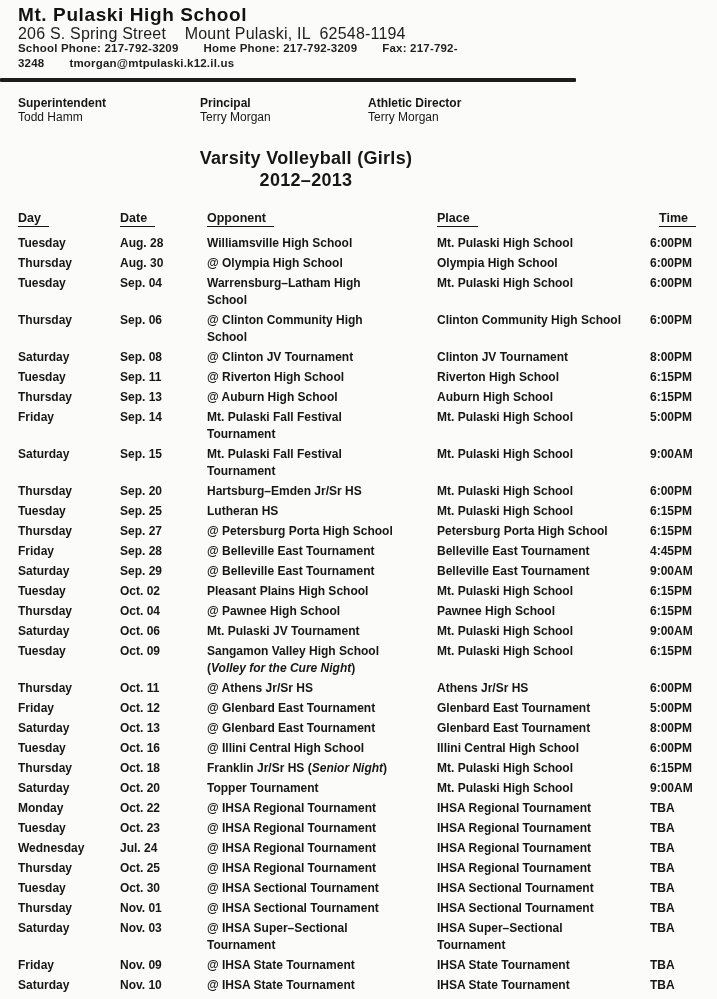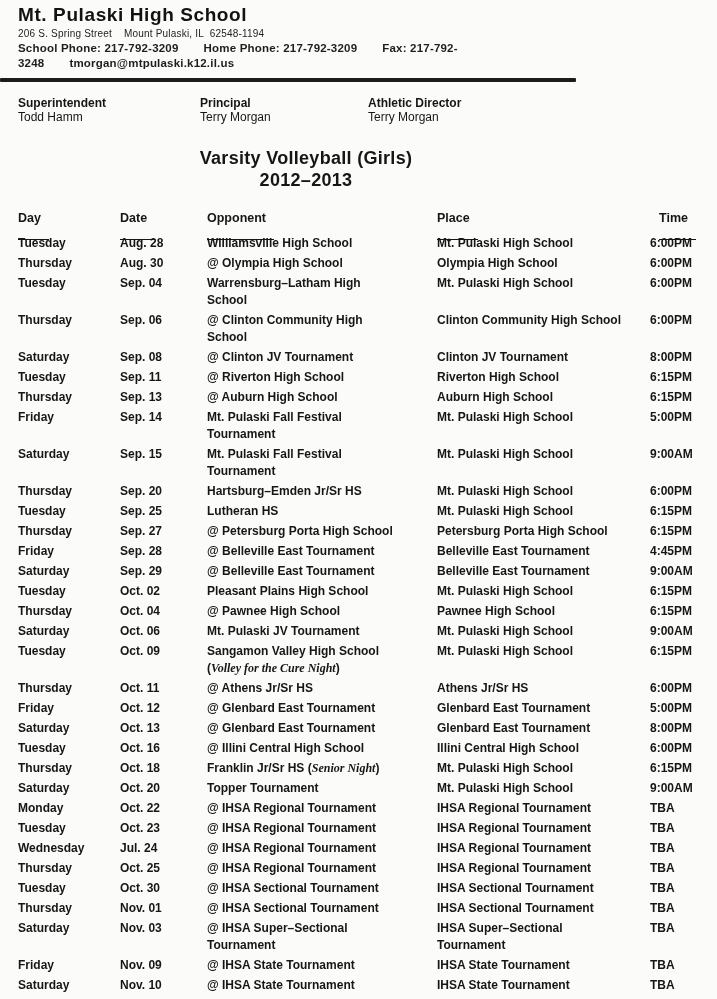--- a/index.html
+++ b/index.html
@@ -14,21 +14,21 @@
   .page { width:576px; }
 
   
   .letterhead { padding-top:3px; }
   .school-name {
     margin:0 0 0 18px;
     font-size:19px; font-weight:700; letter-spacing:0.6px;
     line-height:23px; color:#121212;
   }
   .school-address {
-    margin-left:18px; font-size:10px; line-height:15px;
+    margin-left:18px; font-size:16px; line-height:15px;
     white-space:pre; color:#1e1e1e; letter-spacing:0.2px;
   }
   .contact-line {
     margin-left:18px; font-size:11.5px; line-height:15px;
     color:#1e1e1e; letter-spacing:0.2px;
   }
   .contact-line span { margin-right:25px;font-weight:bold; }
   .contact-line span:last-child { margin-right:0; }
 
   .rule { height:4px; background:#1d1d1d; margin-top:7px; border-radius:1px; }
@@ -52,29 +52,29 @@
   }
   col.c1 { width:102px; }
   col.c2 { width:87px;  }
   col.c3 { width:230px; }
   col.c4 { width:213px; }
   col.c5 { width:67px;  }
   th {
     text-align:left; font-size:12.5px; font-weight:700;
     padding:0 0 7px 0; line-height:15px;
   }
-  th .hdr-u { border-bottom:1.6px solid #161616; padding-right:8px; padding-bottom:14px; }
+  th .hdr-u { border-bottom:1.6px solid #161616; padding-right:8px; padding-bottom:1px; }
   th.h-time { padding-left:9px; }
   td {
     vertical-align:top; line-height:17px;
     padding:1.5px 6px 1.5px 0;
     white-space:pre-line;
   }
   td.c-time { padding-right:0; }
-  em.note { font-style:italic; font-weight:700;font-family:Liberation Serif, serif; }
+  em.note { font-style:italic; font-weight:700; }
 </style>
 </head>
 <body>
 
 <div class="page">
 
   <div class="letterhead">
     <h1 class="school-name">Mt. Pulaski High School</h1>
     <div class="school-address">206 S. Spring Street    Mount Pulaski, IL  62548-1194</div>
     <div class="contact-line">

